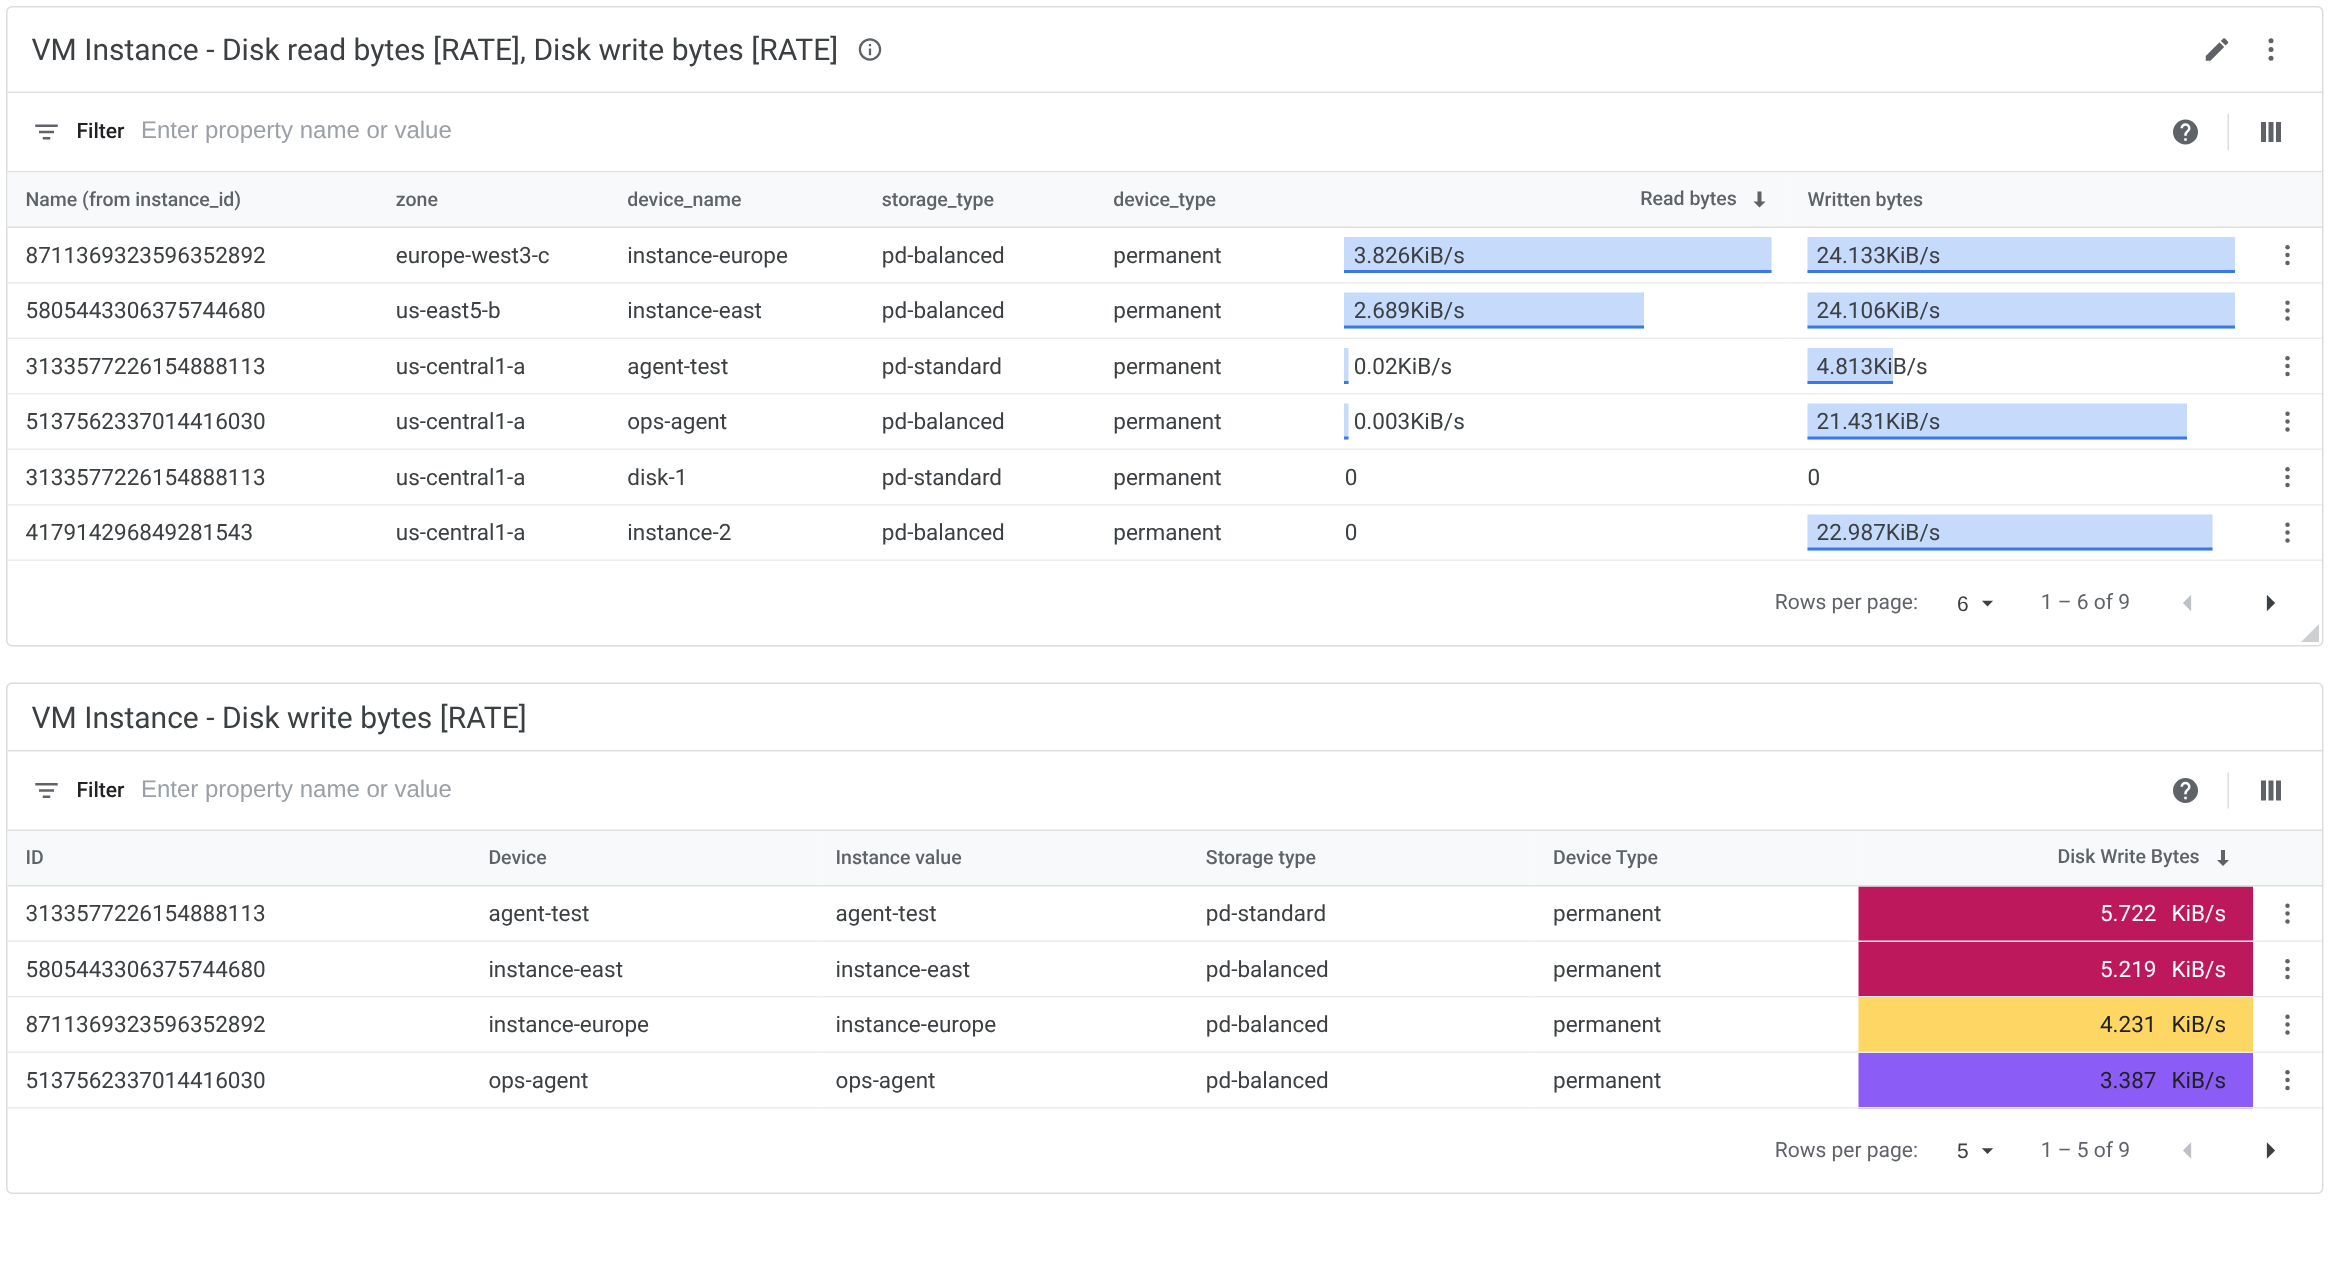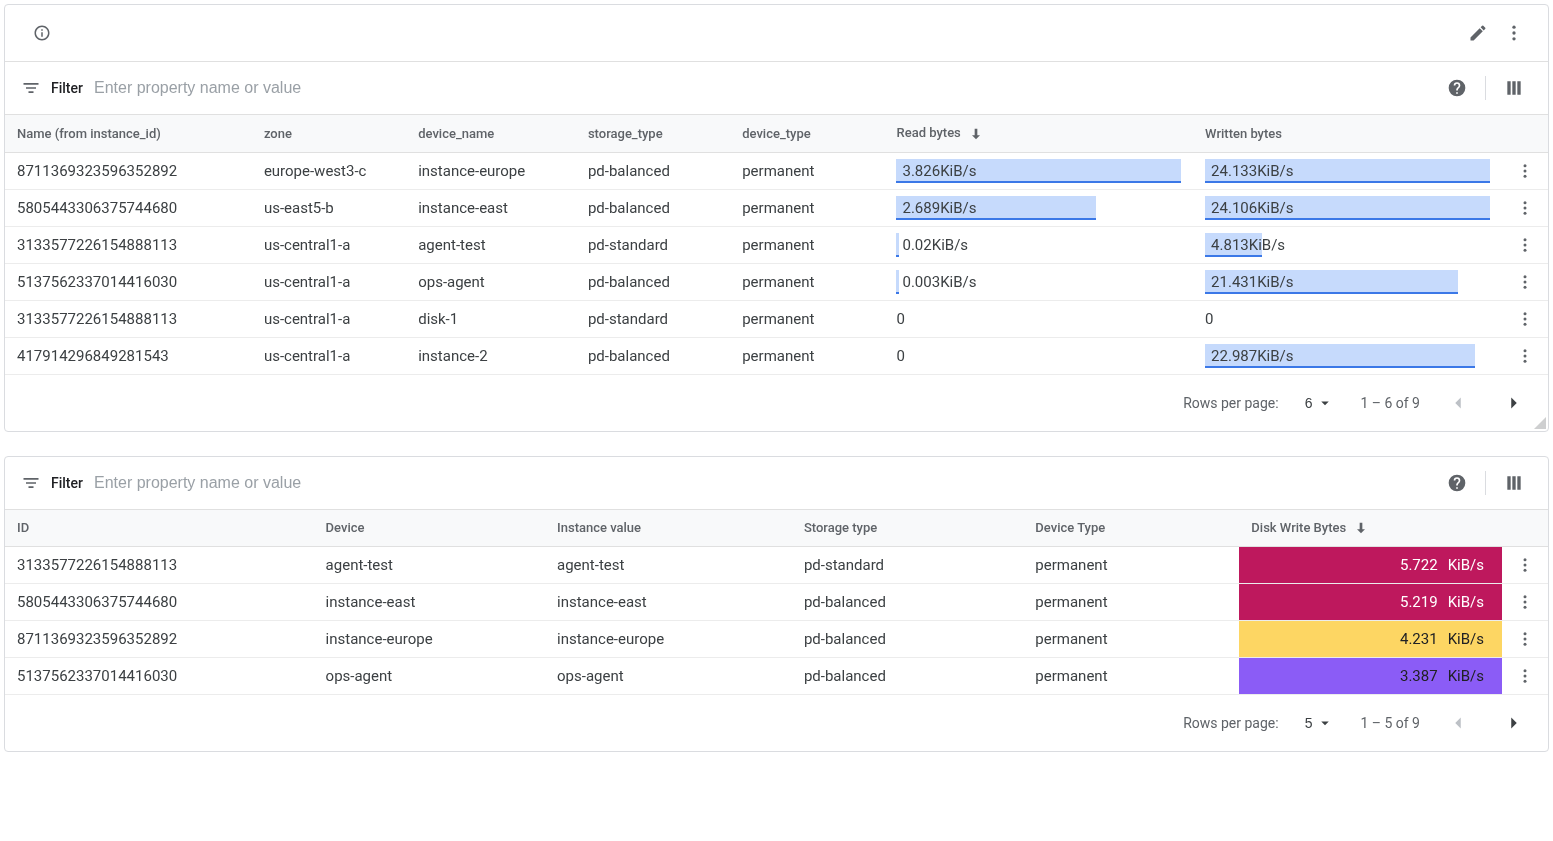--- a/index.html
+++ b/index.html
@@ -64,21 +64,21 @@
   thead th {
     text-align: left;
     font-size: 13px;
     font-weight: 500;
     color: #5f6368;
     padding: 10px 12px;
     background: #f8f9fa;
     border-bottom: 1px solid #e0e0e0;
     white-space: nowrap;
   }
-  thead th.right { text-align: left; }
+  thead th.right { text-align: right; }
   tbody td {
     padding: 6px 12px;
     border-bottom: 1px solid #ececec;
     font-size: 15px;
     color: #3c4043;
     vertical-align: middle;
     height: 35px;
   }
   .sort-arrow { margin-left:4px; display:inline-flex; vertical-align:middle;}
   .barcell {
@@ -125,20 +125,21 @@
   .sev-red    { background:#be185d; color:#fff;padding-left:28px;}
   .sev-yellow { background:#fdd663; color:#202124;}
   .sev-green  { background:#8b5cf6; color:#202124;}
   svg { display:block; }
 </style>
 </head>
 <body>
 
 <div class="panel">
   <div class="panel-header">
+    <span class="panel-title">VM Instance - Disk read bytes [RATE], Disk write bytes [RATE]</span>
     <span class="info-badge">
       <svg width="18" height="18" viewBox="0 0 24 24" fill="currentColor">
           <path d="M11 7h2v2h-2zm0 4h2v6h-2zm1-9C6.48 2 2 6.48 2 12s4.48 10 10 10 10-4.48 10-10S17.52 2 12 2zm0 18a8 8 0 110-16 8 8 0 010 16z"></path>
         </svg>
     </span>
     <span class="spacer"></span>
     <button class="icon-btn">
       <svg width="20" height="20" viewBox="0 0 24 24" fill="currentColor">
           <path d="M3 17.25V21h3.75l11-11.04-3.75-3.75L3 17.25zM20.71 7.04a1 1 0 000-1.41l-2.34-2.34a1 1 0 00-1.41 0l-1.83 1.83 3.75 3.75 1.83-1.83z"></path>
         </svg>
@@ -379,20 +380,23 @@
           <path d="M9 6l6 6-6 6z"></path>
         </svg>
     </button>
   </div>
   <svg class="resize-handle" viewBox="0 0 12 12">
       <path d="M12 0v12H0z" fill="#5f6368"></path>
     </svg>
 </div>
 
 <div class="panel">
+  <div class="panel-header">
+    <span class="panel-title">VM Instance - Disk write bytes [RATE]</span>
+  </div>
 
   <div class="filter-bar">
     <span class="filter-icon">
       <svg width="20" height="20" viewBox="0 0 24 24" fill="currentColor">
           <path d="M3 6h18v2H3zm3 5h12v2H6zm3 5h6v2H9z"></path>
         </svg>
     </span>
     <span class="filter-label">Filter</span>
     <input class="filter-input" placeholder="Enter property name or value" style="">
     <button class="icon-btn">

